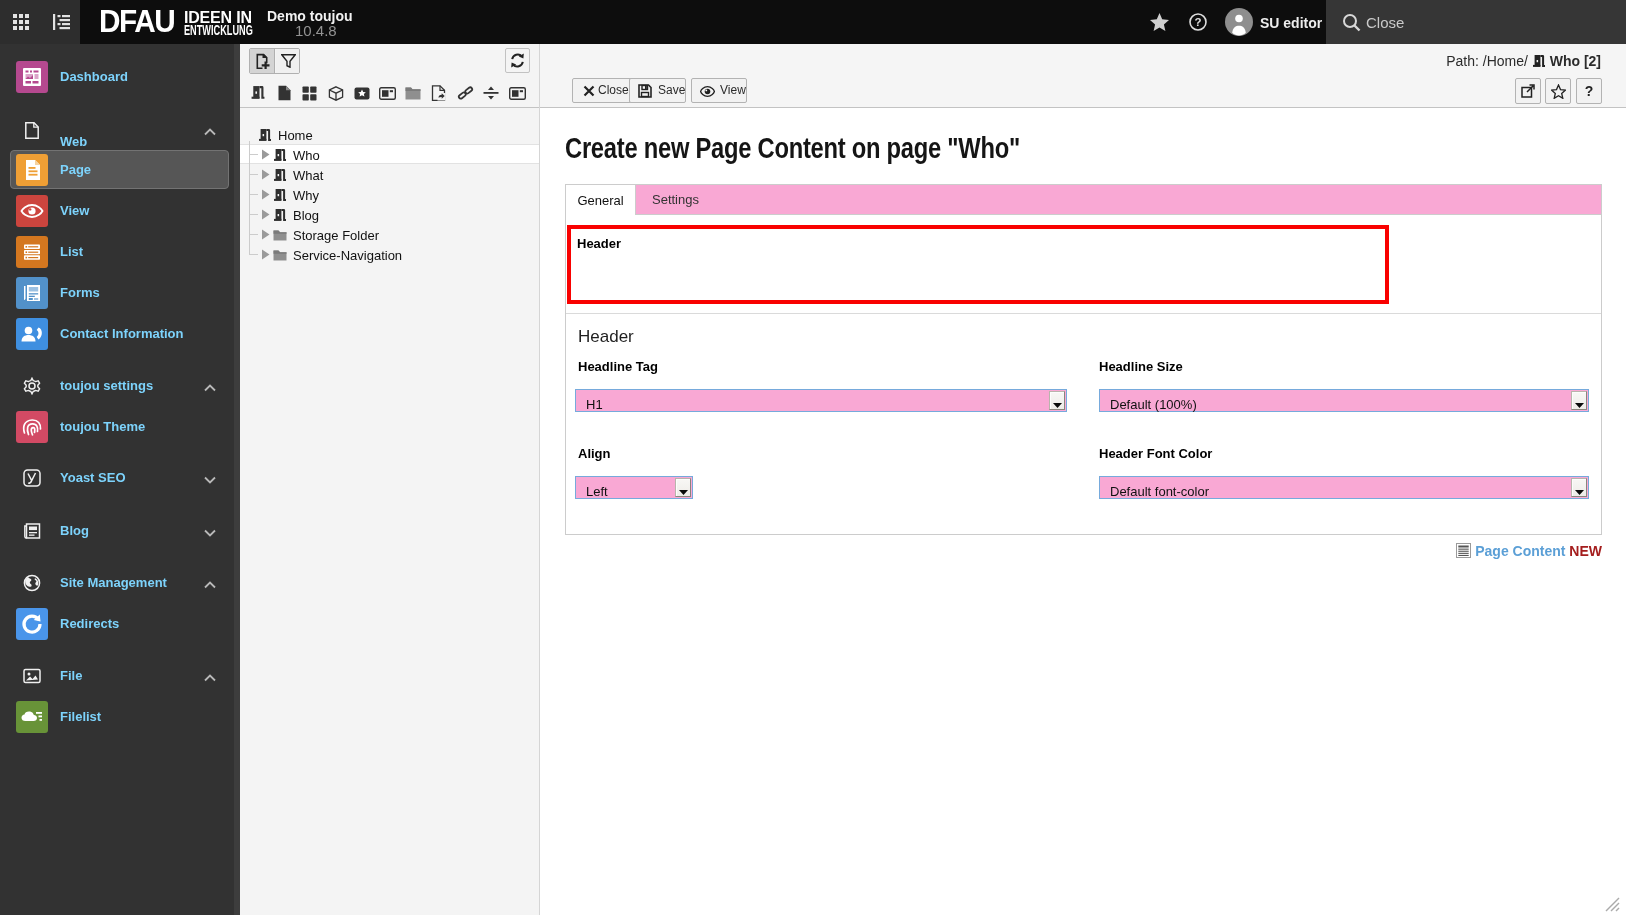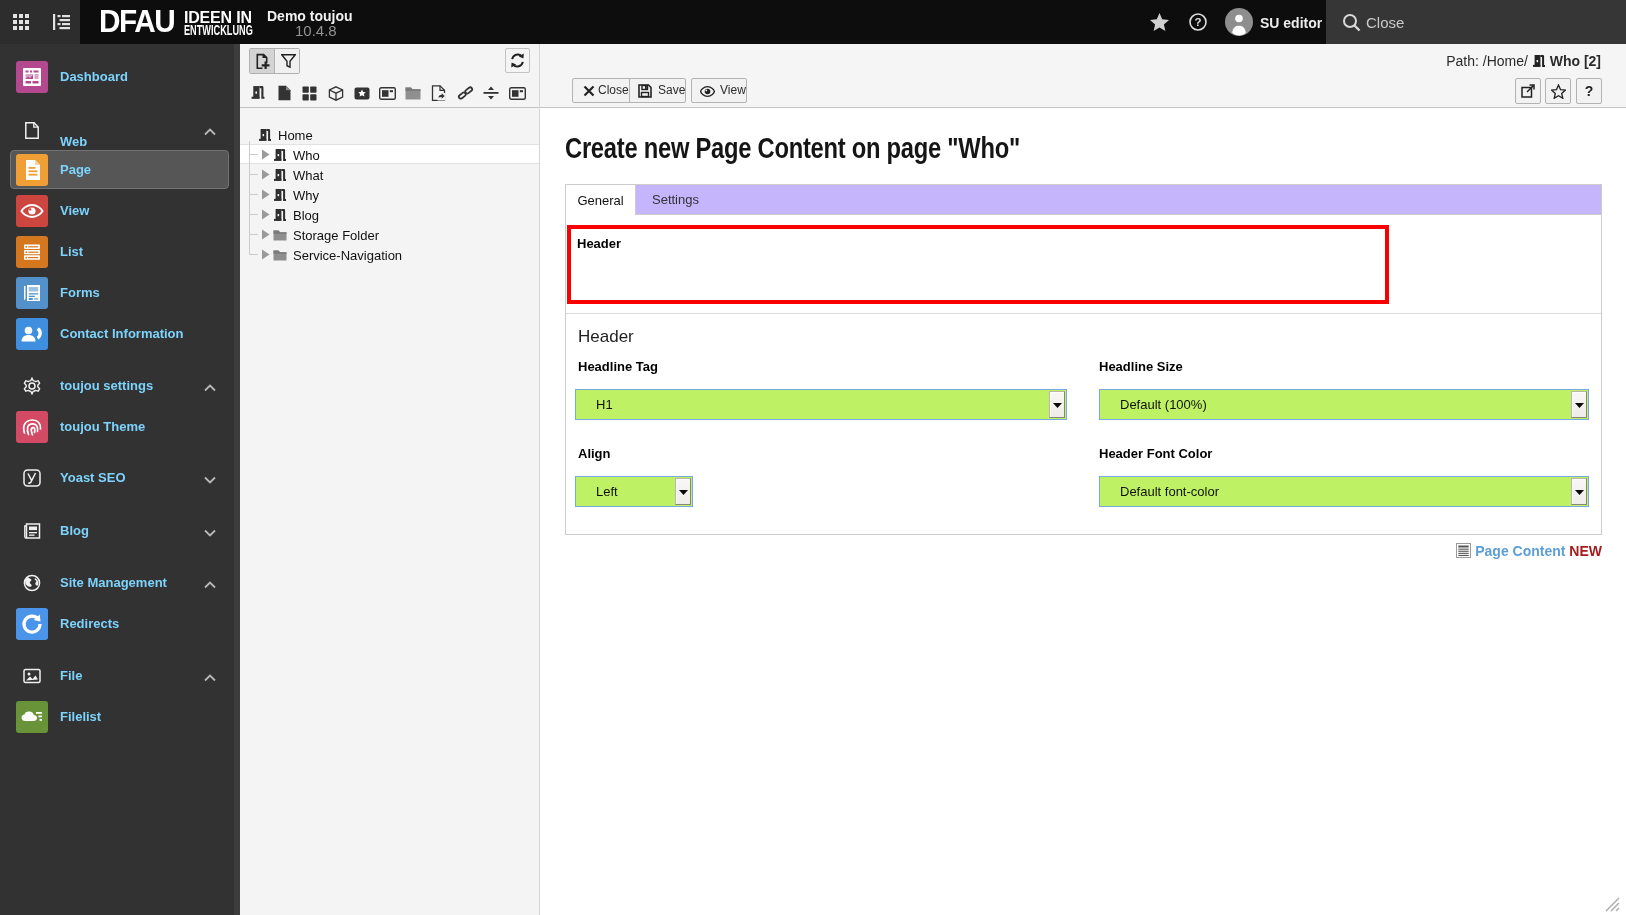--- a/index.html
+++ b/index.html
@@ -34,25 +34,25 @@
 .tree-label { position:absolute; top:3px; }
 
 
 #docheader { position:absolute; left:540px; top:44px; width:1086px; height:64px; background:#f5f5f5; border-bottom:1px solid #c3c3c3; }
 .dbtn { position:absolute; top:34px; height:25px; white-space:nowrap; overflow:hidden; border:1px solid #b3b3b3; border-radius:2px; background:#f2f2f2; font-size:12px; color:#2b2b2b; line-height:23px; }
 .sqbtn { position:absolute; top:34px; width:26px; height:26px; border:1px solid #b3b3b3; border-radius:2px; background:#f2f2f2; text-align:center; }
 
 
 #content { position:absolute; left:541px; top:108px; width:1085px; height:807px; background:#fff; }
 #title { position:absolute; left:24px; top:24px; font-size:29px; font-weight:bold; color:#151515; letter-spacing:-0.3px; transform:scaleX(0.818); transform-origin:left top; white-space:nowrap; }
-#tabstrip { position:absolute; left:24px; top:76px; width:1037px; height:31px; background:#c4b5fd; border:1px solid #ccc; border-bottom:1px solid #ccc; }
+#tabstrip { position:absolute; left:24px; top:76px; width:1037px; height:31px; background:#f9a8d4; border:1px solid #ccc; border-bottom:1px solid #ccc; }
 #tab-general { position:absolute; left:-1px; top:-1px; width:71px; height:32px; background:#fff; border:1px solid #ccc; border-bottom:none; font-size:13px; color:#111; text-align:center; line-height:31px; }
 #tab-settings { position:absolute; left:86px; top:0; font-size:13px; color:#333; line-height:30px; }
 #panel { position:absolute; left:24px; top:107px; width:1037px; height:320px; background:#fff; border:1px solid #ccc; border-top:none; }
-.sel { position:absolute; height:31px; border:1px solid #76aadc; background:#bef264; line-height:29px; padding-left:20px; color:#111; }
+.sel { position:absolute; height:23px; border:1px solid #76aadc; background:#f9a8d4; line-height:29px; padding-left:10px; color:#111; }
 .sel::before { content:""; position:absolute; right:1px; top:1px; bottom:1px; width:14px;
   background:linear-gradient(180deg,#f8f7f5 0%,#eeece8 100%); border:1px solid #b9b4ac; border-right-color:#8a857c; border-bottom-color:#8a857c; box-shadow:inset 1px 1px 0 #fdfdfc; }
 .sel::after { content:""; position:absolute; right:4px; top:13px; width:9px; height:5px; background:#0a0a0a; clip-path:polygon(0 0,100% 0,50% 100%); }
 .tree-label { font-size:13px; color:#111; }
 .tree-arrow,.tree-door,.tree-folder { z-index:3; }
 </style>
 </head>
 <body>
 
 <div id="topbar">

